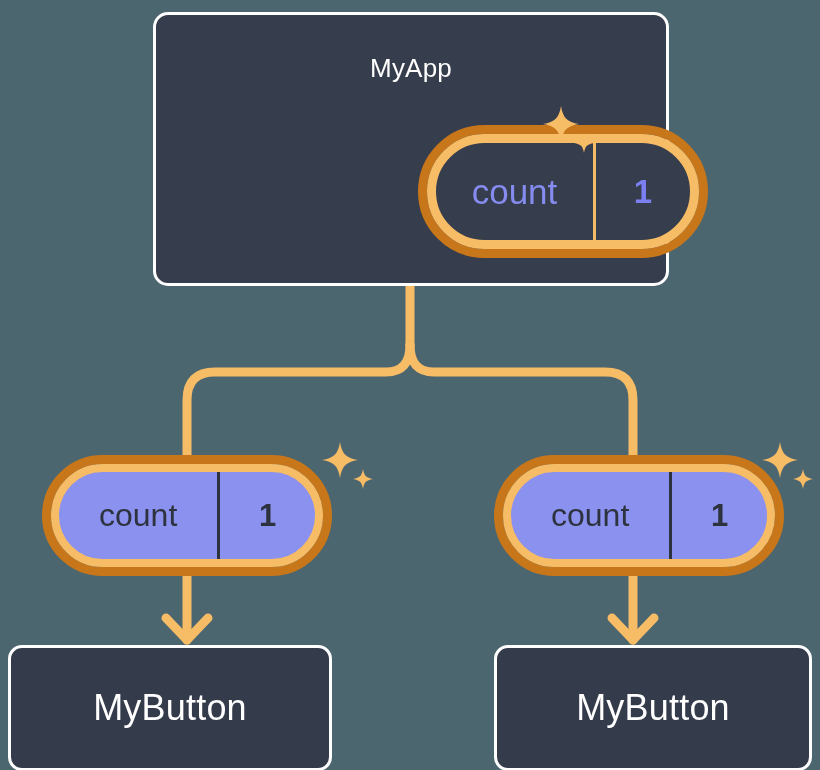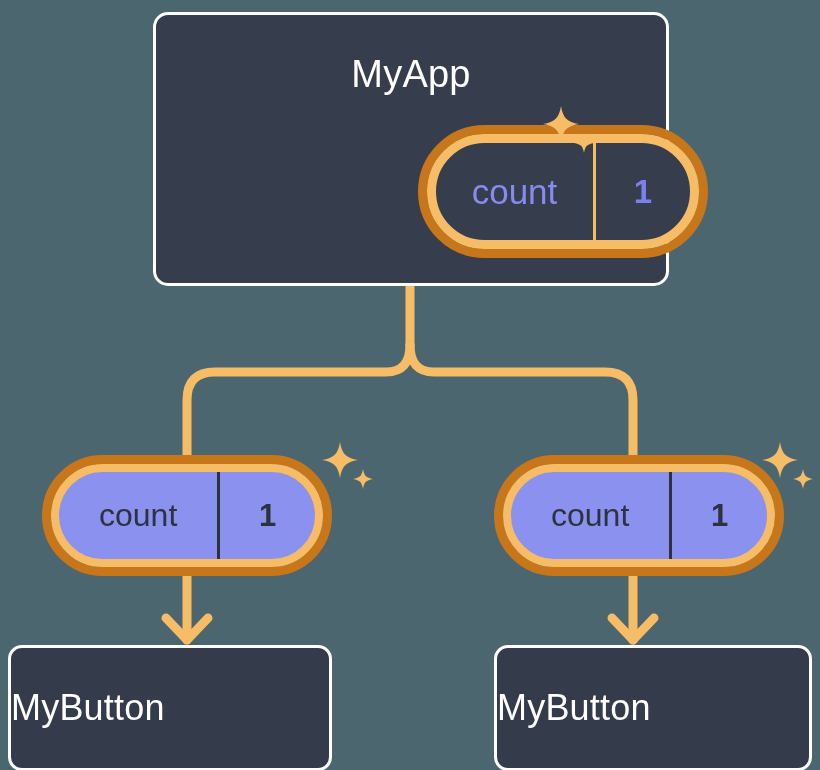--- a/index.html
+++ b/index.html
@@ -33,21 +33,21 @@
     width: 516px; height: 274px;
     background: #363d4c;
     border: 3px solid #ffffff;
     border-radius: 15px;
   }
   .app-title {
     position: absolute;
     top: 38px; left: 0; right: 0;
     text-align: center;
     color: #ffffff;
-    font-size: 38px;
+    font-size: 26px;
     font-weight: 400;
     letter-spacing: 0.2px;
   }
 
   
   .pill {
     position: absolute;
     display: flex;
     align-items: stretch;
     border-radius: 999px;
@@ -110,20 +110,21 @@
 
   
   .btn-box {
     position: absolute;
     height: 126px;
     background: #343b4a;
     border: 3px solid #ffffff;
     border-radius: 14px;
     display: flex;
     align-items: center;
+    justify-content: center;
   }
   .btn-left  { left: 8px;   top: 645px; width: 324px; }
   .btn-right { left: 494px; top: 645px; width: 318px; }
   .btn-label {
     color: #ffffff;
     font-size: 36px;
     font-weight: 400;
     letter-spacing: 0.2px;
   }
 </style>

